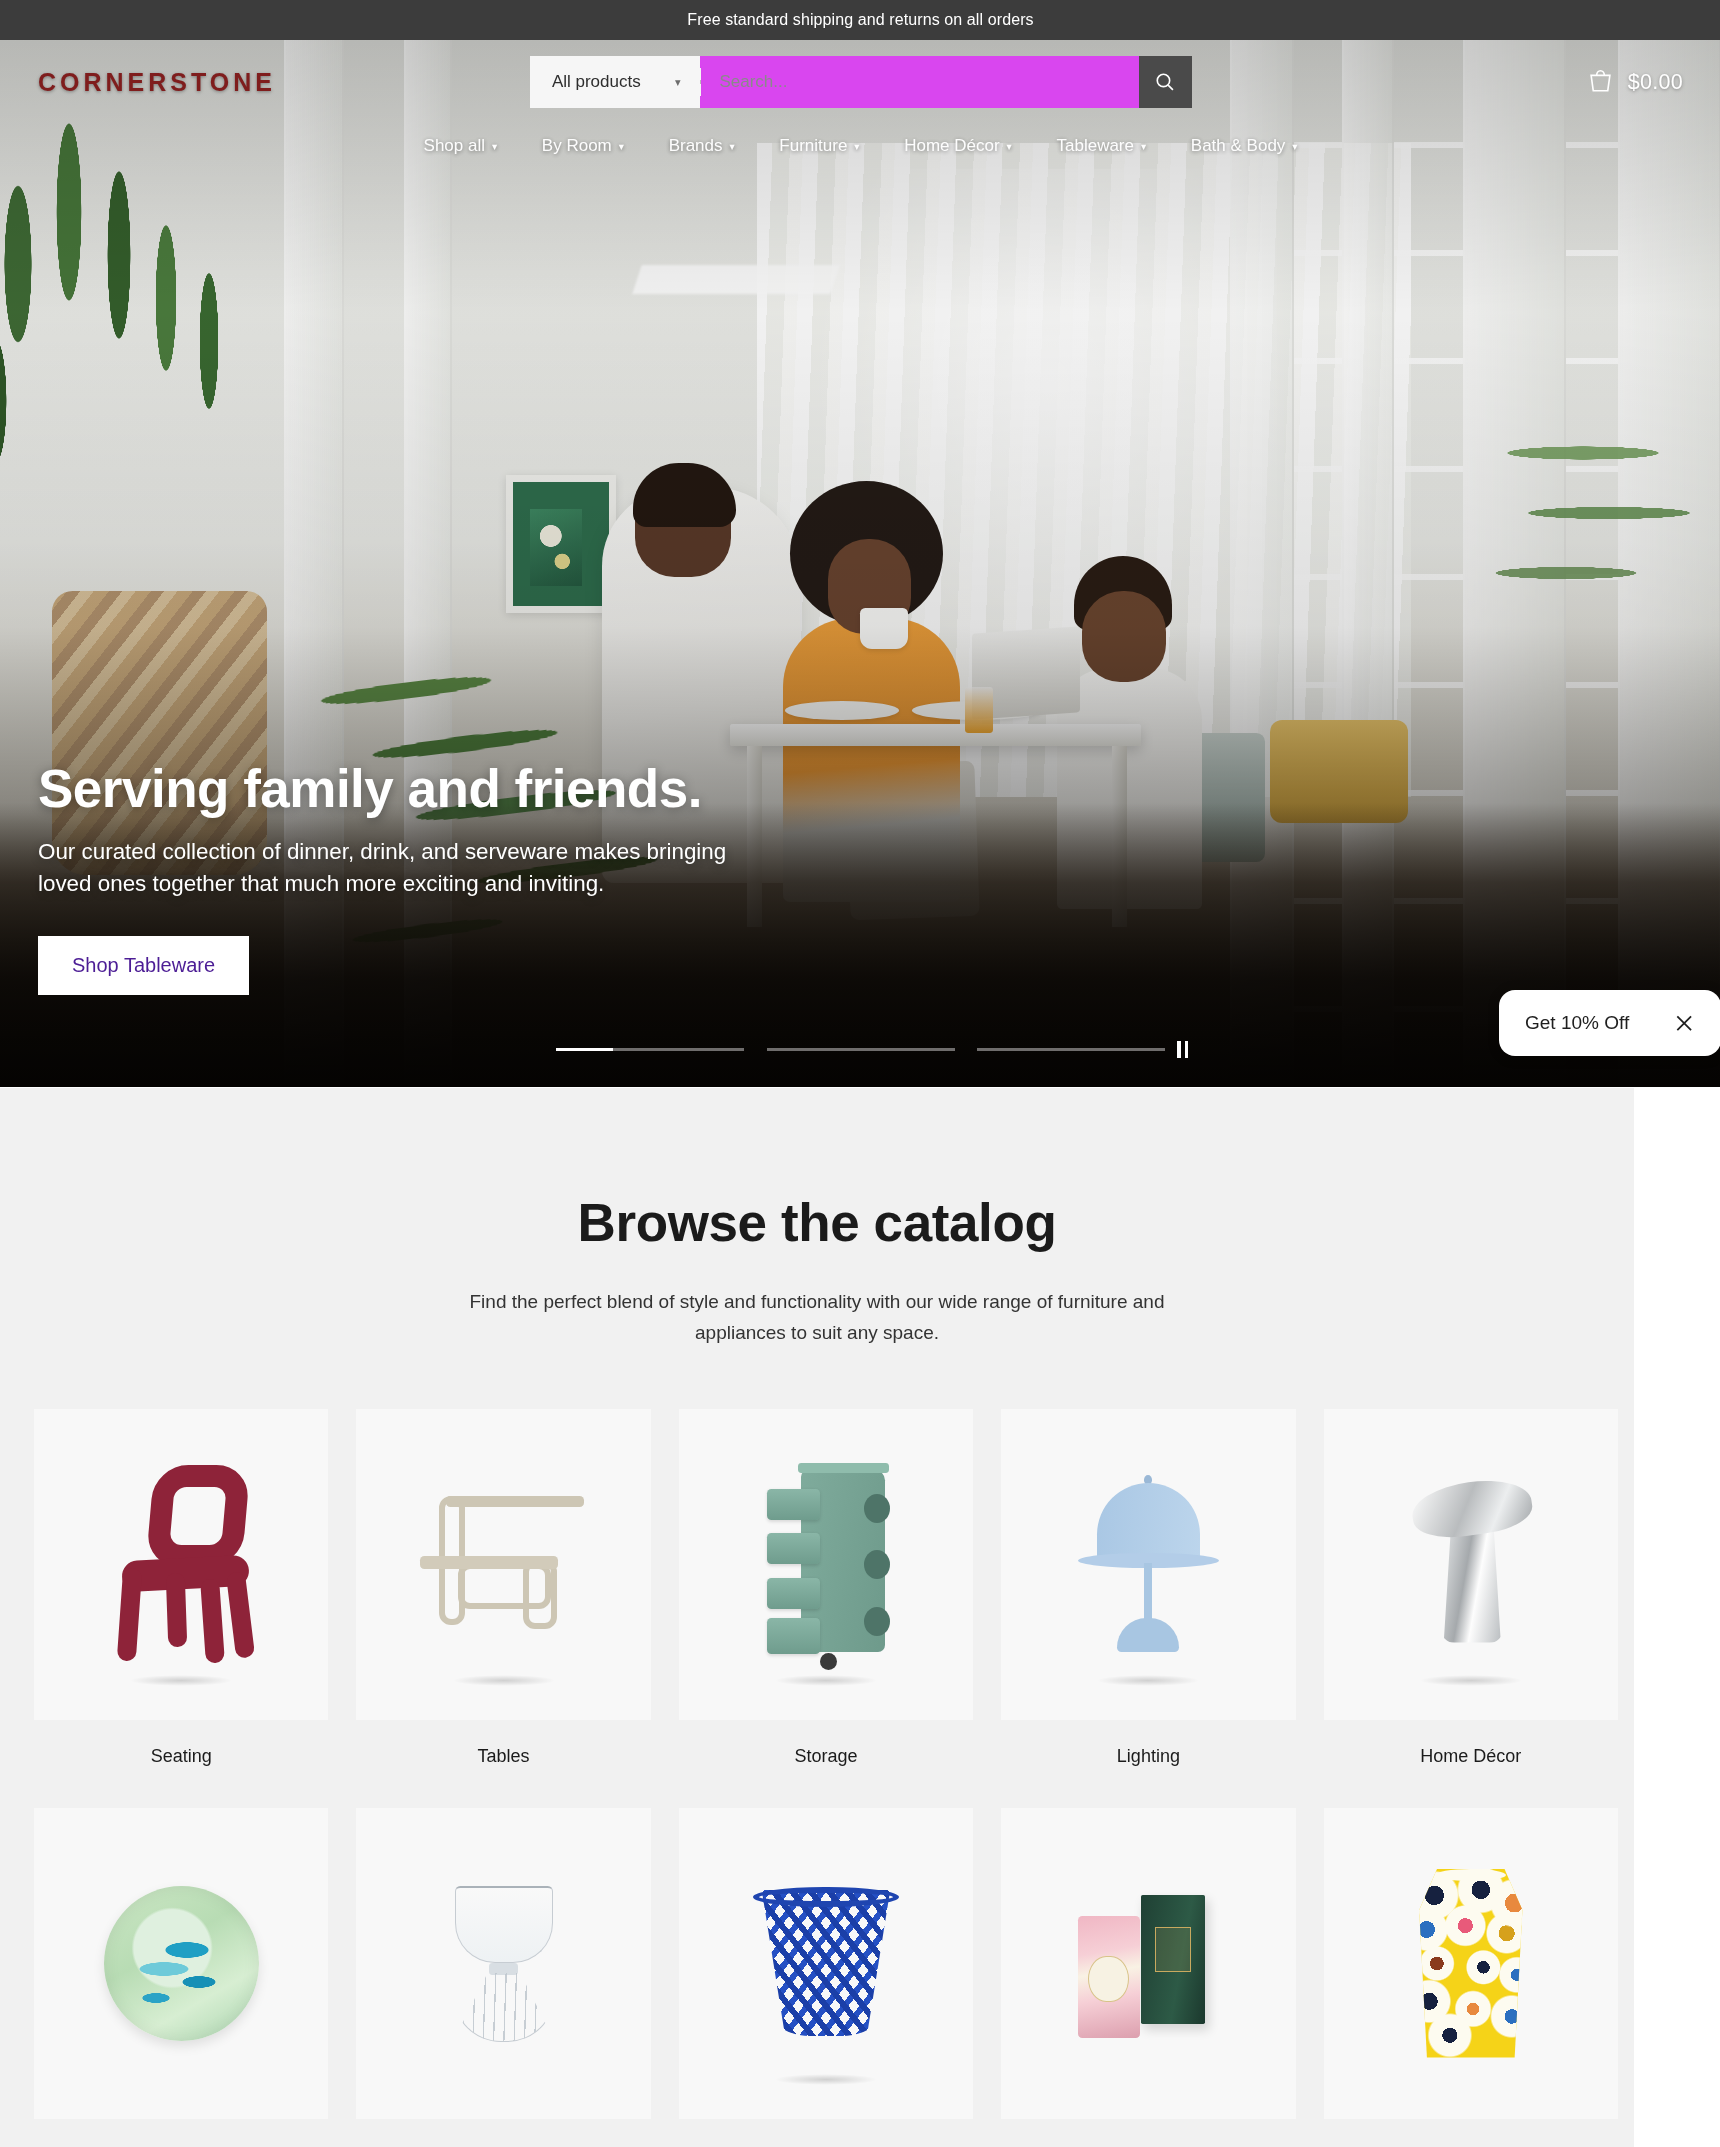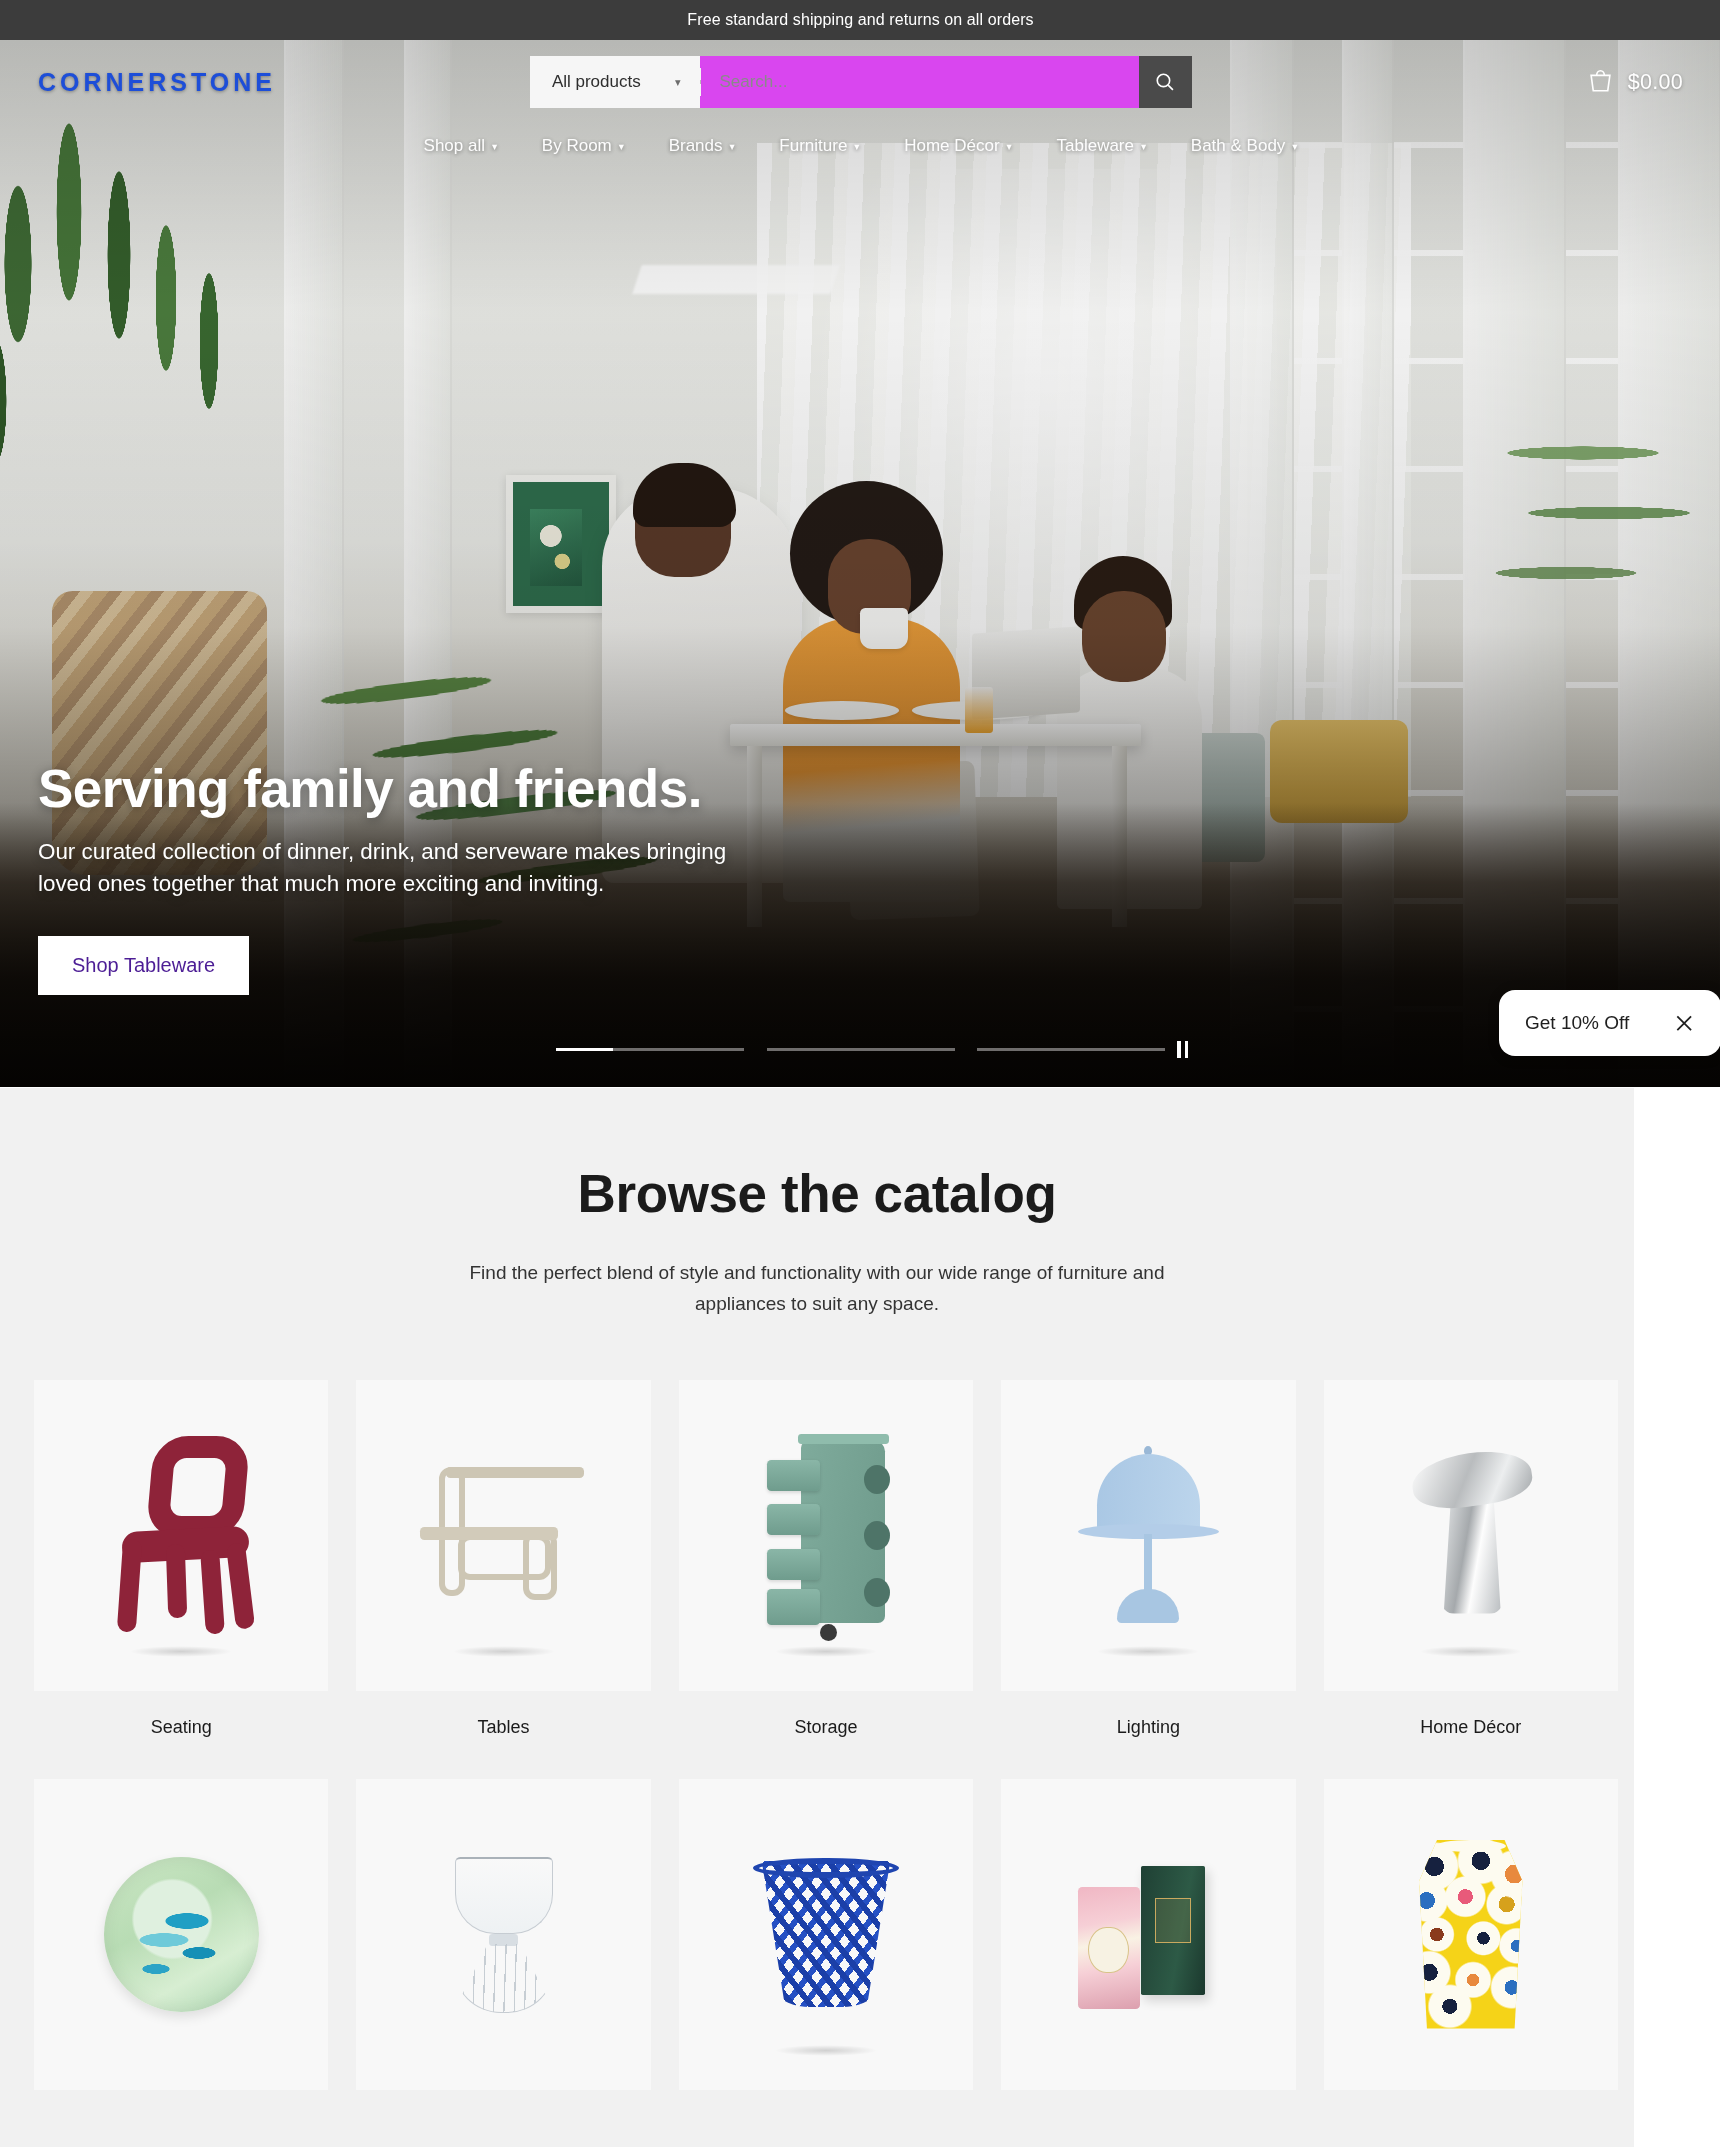--- a/index.html
+++ b/index.html
@@ -246,21 +246,21 @@
   .header {
     position: absolute; top: 40px; left: 0; width: 1721px;
     z-index: 30;
   }
   .header-row {
     height: 84px;
     display: flex; align-items: center;
     padding: 0 38px;
   }
   .logo {
-    color: #1d4ed8;
+    color: #7f1d1d;
     font-size: 25px;
     font-weight: 700;
     letter-spacing: 4px;
     white-space: nowrap;
     text-shadow: 0 0.9px 3.4px rgba(0,0,0,.35);
   }
   .search-wrap {
     display: flex;
     margin-left: auto; margin-right: auto;
     position: absolute; left: 50%; transform: translateX(-50%);
@@ -401,21 +401,21 @@
   }
   .promo-text { font-size: 19px; color: #1f1f1f; white-space: nowrap; cursor: pointer; }
   .promo-close { background: none; border: none; cursor: pointer; padding: 3.4px; line-height: 0; }
 
   
   .catalog {
     position: absolute;
     top: 1088px; left: 0;
     width: 1634px;
     background: #f1f1f1;
-    padding: 75px 0 0 0;
+    padding: 104px 0 0 0;
     min-height: 1060px;
   }
   .catalog-title {
     text-align: center;
     font-size: 53px;
     font-weight: 700;
     color: #1b1b1b;
     letter-spacing: -0.4px;
     margin-bottom: 34px;
   }

